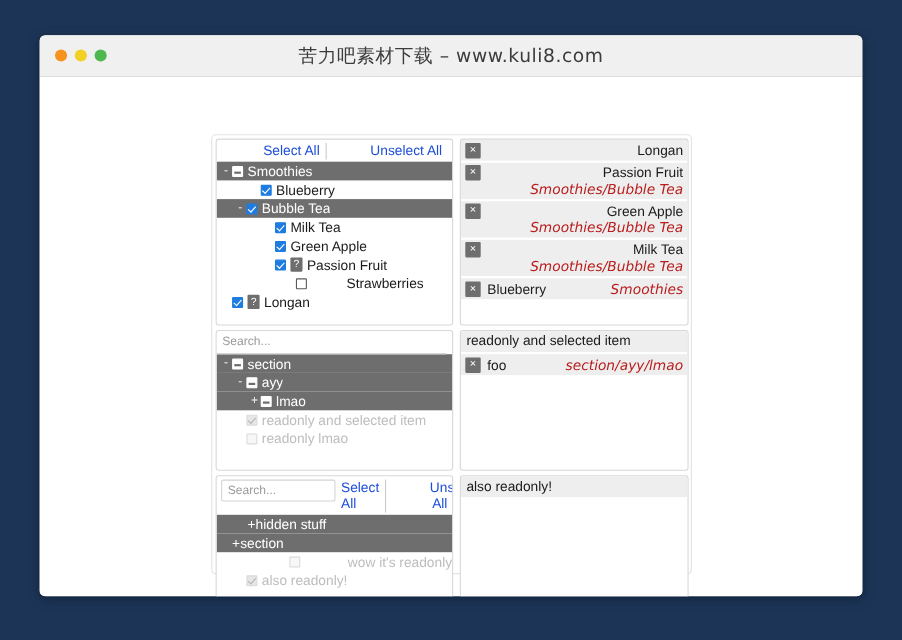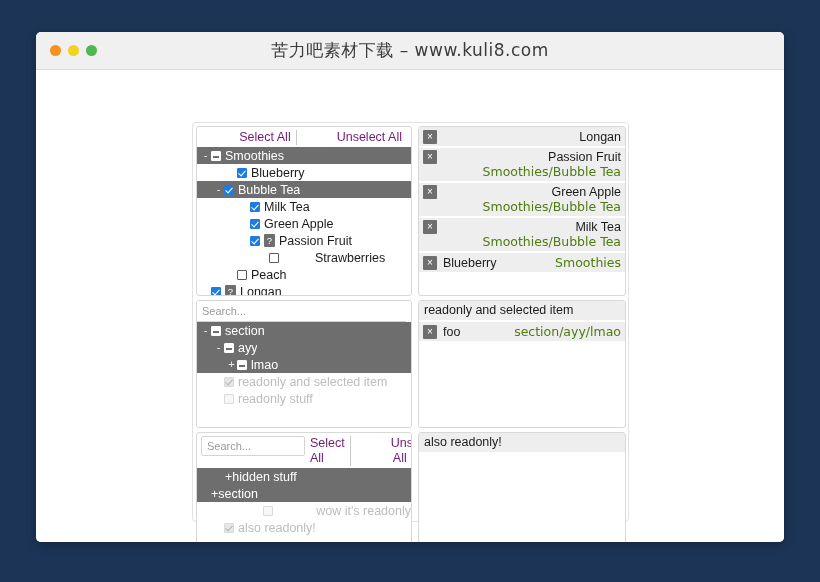--- a/index.html
+++ b/index.html
@@ -85,21 +85,21 @@
     justify-content: flex-end;
     padding: 3px 4px 2px 4px;
     font-size: 12.5px;
     color: #2b2b2b;
   }
   .toolbar.with-search { justify-content: space-between; }
   .link {
     cursor: pointer;
     padding: 0 5px;
     line-height: 15px;
-    color: #701a75;
+    color: #1d4ed8;
   }
   .link + .link { border-left: 1px solid #c9c9c9; padding-left: 40px; }
   .link.wrap { max-width: 62px; text-align: right; }
 
   .search {
     width: 104px;
     height: 20px;
     border: 1px solid #d4d4d4;
     border-radius: 2px;
     font-size: 11px;
@@ -196,21 +196,22 @@
     font-size: 10px;
     line-height: 14px;
     text-align: center;
     border-radius: 1px;
     flex: 0 0 auto;
     margin-right: 6px;
     cursor: pointer;
   }
   .chip .name { flex: 0 1 auto; }
   .chip .path {
-    color: #4d7c0f;
+    font-style: italic;
+    color: #b91c1c;
     font-size: 12.5px;
     margin-left: auto;
     text-align: left;
     font-family: "DejaVu Sans", sans-serif;
   }
   .chip.plain { display: block; padding: 2px 5px; }
 </style>
 </head>
 <body>
 
@@ -264,25 +265,20 @@
                 <span class="twisty dark"></span>
                 <span class="cb checked"></span>
                 <span class="qmark">?</span>
                 <span class="lbl">Passion Fruit</span>
               </div>
               <div class="row" style="padding-left: 29px; gap: 32px;">
                 <span class="twisty dark"></span>
                 <span class="cb"></span>
                 <span class="lbl">Strawberries</span>
               </div>
-              <div class="row" style="padding-left: 29px;">
-                <span class="twisty dark"></span>
-                <span class="cb"></span>
-                <span class="lbl">Peach</span>
-              </div>
               <div class="row" style="padding-left: 3px;">
                 <span class="twisty dark"></span>
                 <span class="cb checked"></span>
                 <span class="qmark">?</span>
                 <span class="lbl">Longan</span>
               </div>
             </div>
         </div>
         <div class="pane right">
           <div class="chiplist" id="s1chips">
@@ -336,21 +332,21 @@
                 <span class="lbl">lmao</span>
               </div>
               <div class="row ro" style="padding-left: 16px;">
                 <span class="twisty dark"></span>
                 <span class="cb checked ro"></span>
                 <span class="lbl">readonly and selected item</span>
               </div>
               <div class="row ro" style="padding-left: 16px;">
                 <span class="twisty dark"></span>
                 <span class="cb ro"></span>
-                <span class="lbl">readonly stuff</span>
+                <span class="lbl">readonly lmao</span>
               </div>
             </div>
         </div>
         <div class="pane right">
           <div class="chiplist" id="s2chips">
               <div class="chip plain nopath"><span class="name">readonly and selected item</span></div>
               <div class="chip">
                 <span class="x">×</span>
                 <span class="name">foo</span>
                 <span class="path">section/ayy/lmao</span>

